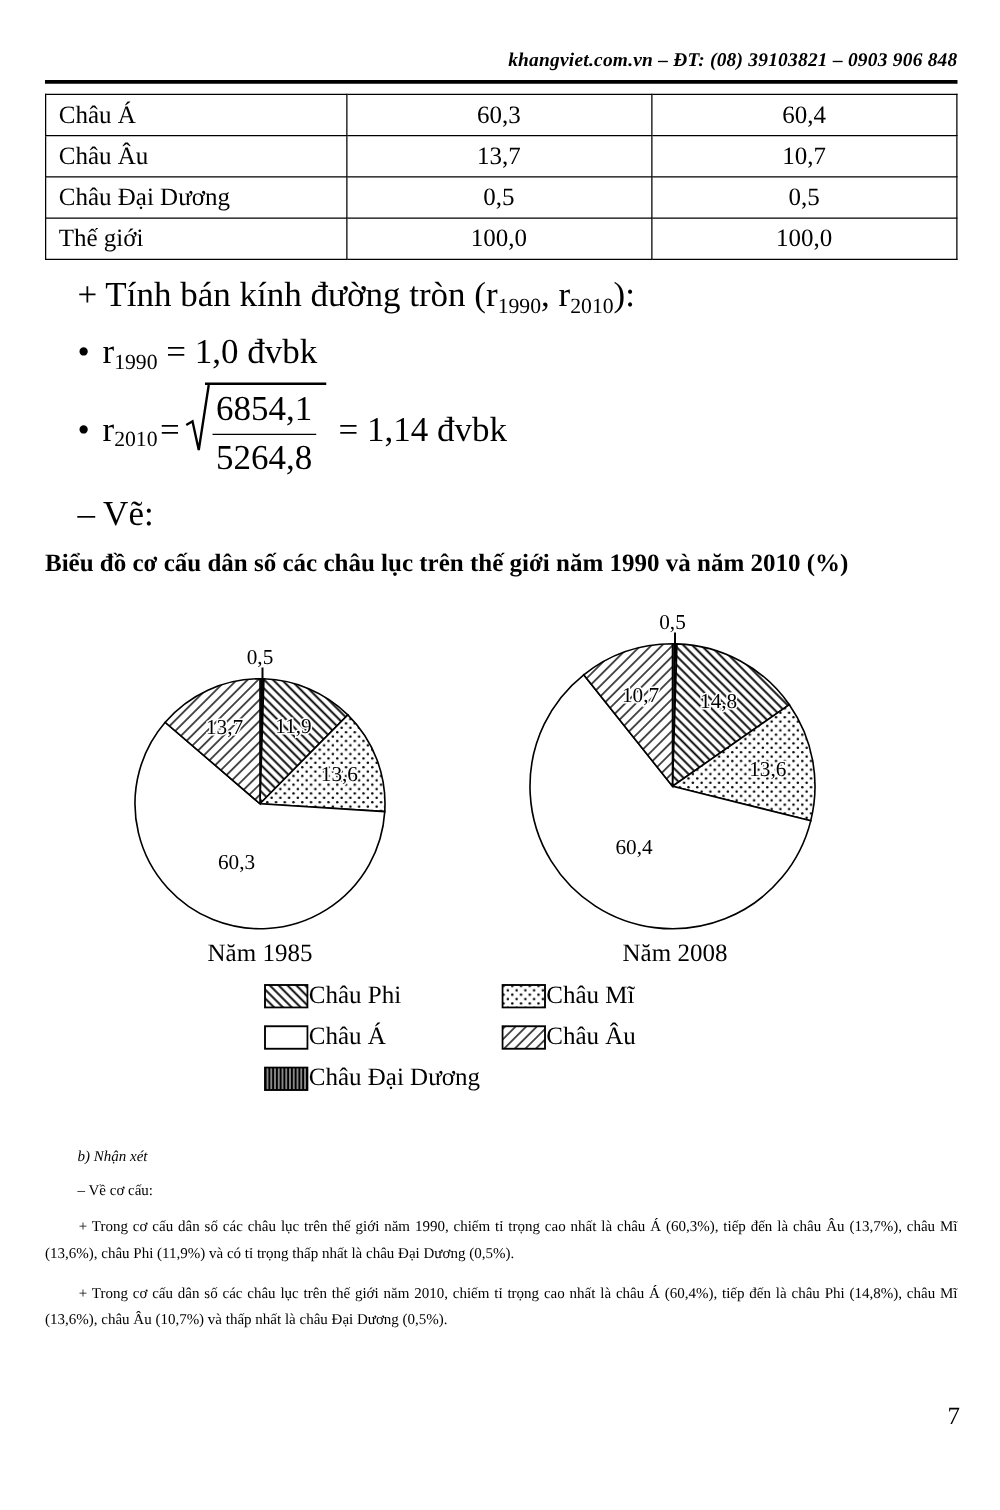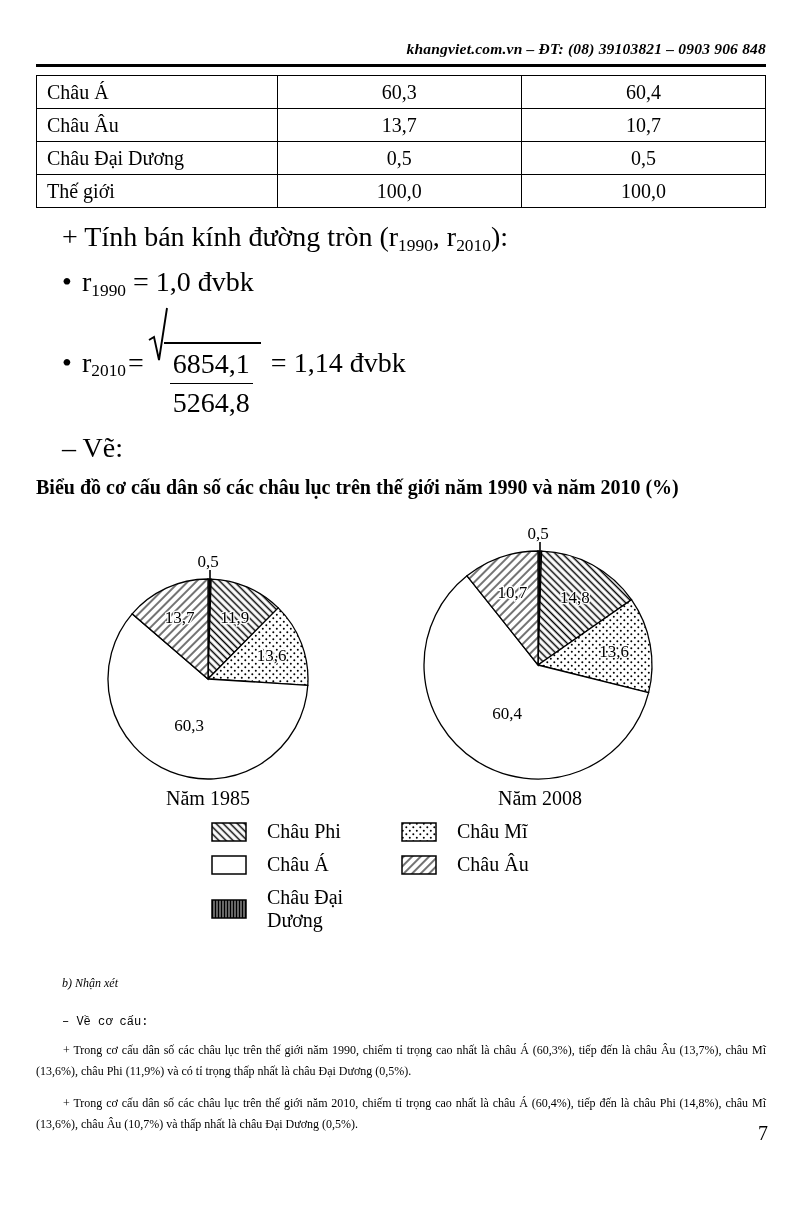--- a/index.html
+++ b/index.html
@@ -14,36 +14,36 @@
   td.val { width:33.5%; text-align:center; }
   .sec { margin-left:26px; font-size:28px; }
   .line { margin-top:13px; }
   sub { font-size:0.62em; vertical-align:baseline; position:relative; top:0.28em; }
   .bullet { display:inline-block; width:20px; }
   .formula-line { display:flex; align-items:center; margin-top:8px; }
   .eq { margin:0 2px; }
   .result { margin-left:8px;text-align:right; }
   .sqrt { display:inline-flex; align-items:flex-start; margin:0 2px; }
   .radical-svg { display:block; }
-  .radicand { border-top:2px solid #000; margin-left:-4px; padding:3px 8px 0 6px;margin-top:36px; }
+  .radicand { border-top:2px solid #000; margin-left:-4px; padding:3px 8px 0 6px; }
   .frac { display:inline-flex; flex-direction:column; text-align:center; line-height:1.2; }
   .frac .num { border-bottom:1.7px solid #000; padding:0 3px 2px; }
   .frac .den { padding-top:2px; }
   .chart-title { font-size:20px; font-weight:bold; margin-top:12px; }
   .pies { display:flex; align-items:flex-end; gap:30px; margin-top:4px; margin-left:22px; }
   .pie-fig { text-align:center; }
   .pie-fig figcaption { font-size:20px; margin-top:0; }
   svg text.slice-label { font-family:"Liberation Serif", serif; font-size:17px; paint-order:stroke; stroke:#fff; stroke-width:2.5px; fill:#000; }
   svg text.outside-label { font-family:"Liberation Serif", serif; font-size:17px; fill:#000; }
   .legend { display:grid; grid-template-columns:190px 190px; row-gap:10px; width:380px; margin:10px auto 0; }
-  .legend-item { display:flex; align-items:center; gap:20px; font-size:20px; }
+  .legend-item { display:flex; align-items:center; gap:0; font-size:20px; }
   .legend-item .swatch { flex:0 0 auto; }
   .comments { margin-top:44px; font-size:12px; }
   .comments .heading { font-style:italic; margin-left:26px; }
-  .comments .subheading { margin-left:26px; margin-top:24px;font-family:Liberation Mono, monospace; }
+  .comments .subheading { margin-left:26px; margin-top:12px; }
   .comments p.body-par { text-align:justify; text-indent:27px; margin-top:11px; line-height:1.75; }
   .page-number { position:absolute; right:32px; bottom:42px; font-size:20px; }
 </style>
 </head>
 <body>
 
 <svg width="0" height="0" style="position:absolute" aria-hidden="true">
   <defs>
     <pattern id="pat-hatch-back" patternUnits="userSpaceOnUse" width="5" height="5" patternTransform="rotate(-45)">
       <rect width="5" height="5" fill="#fff"></rect>

